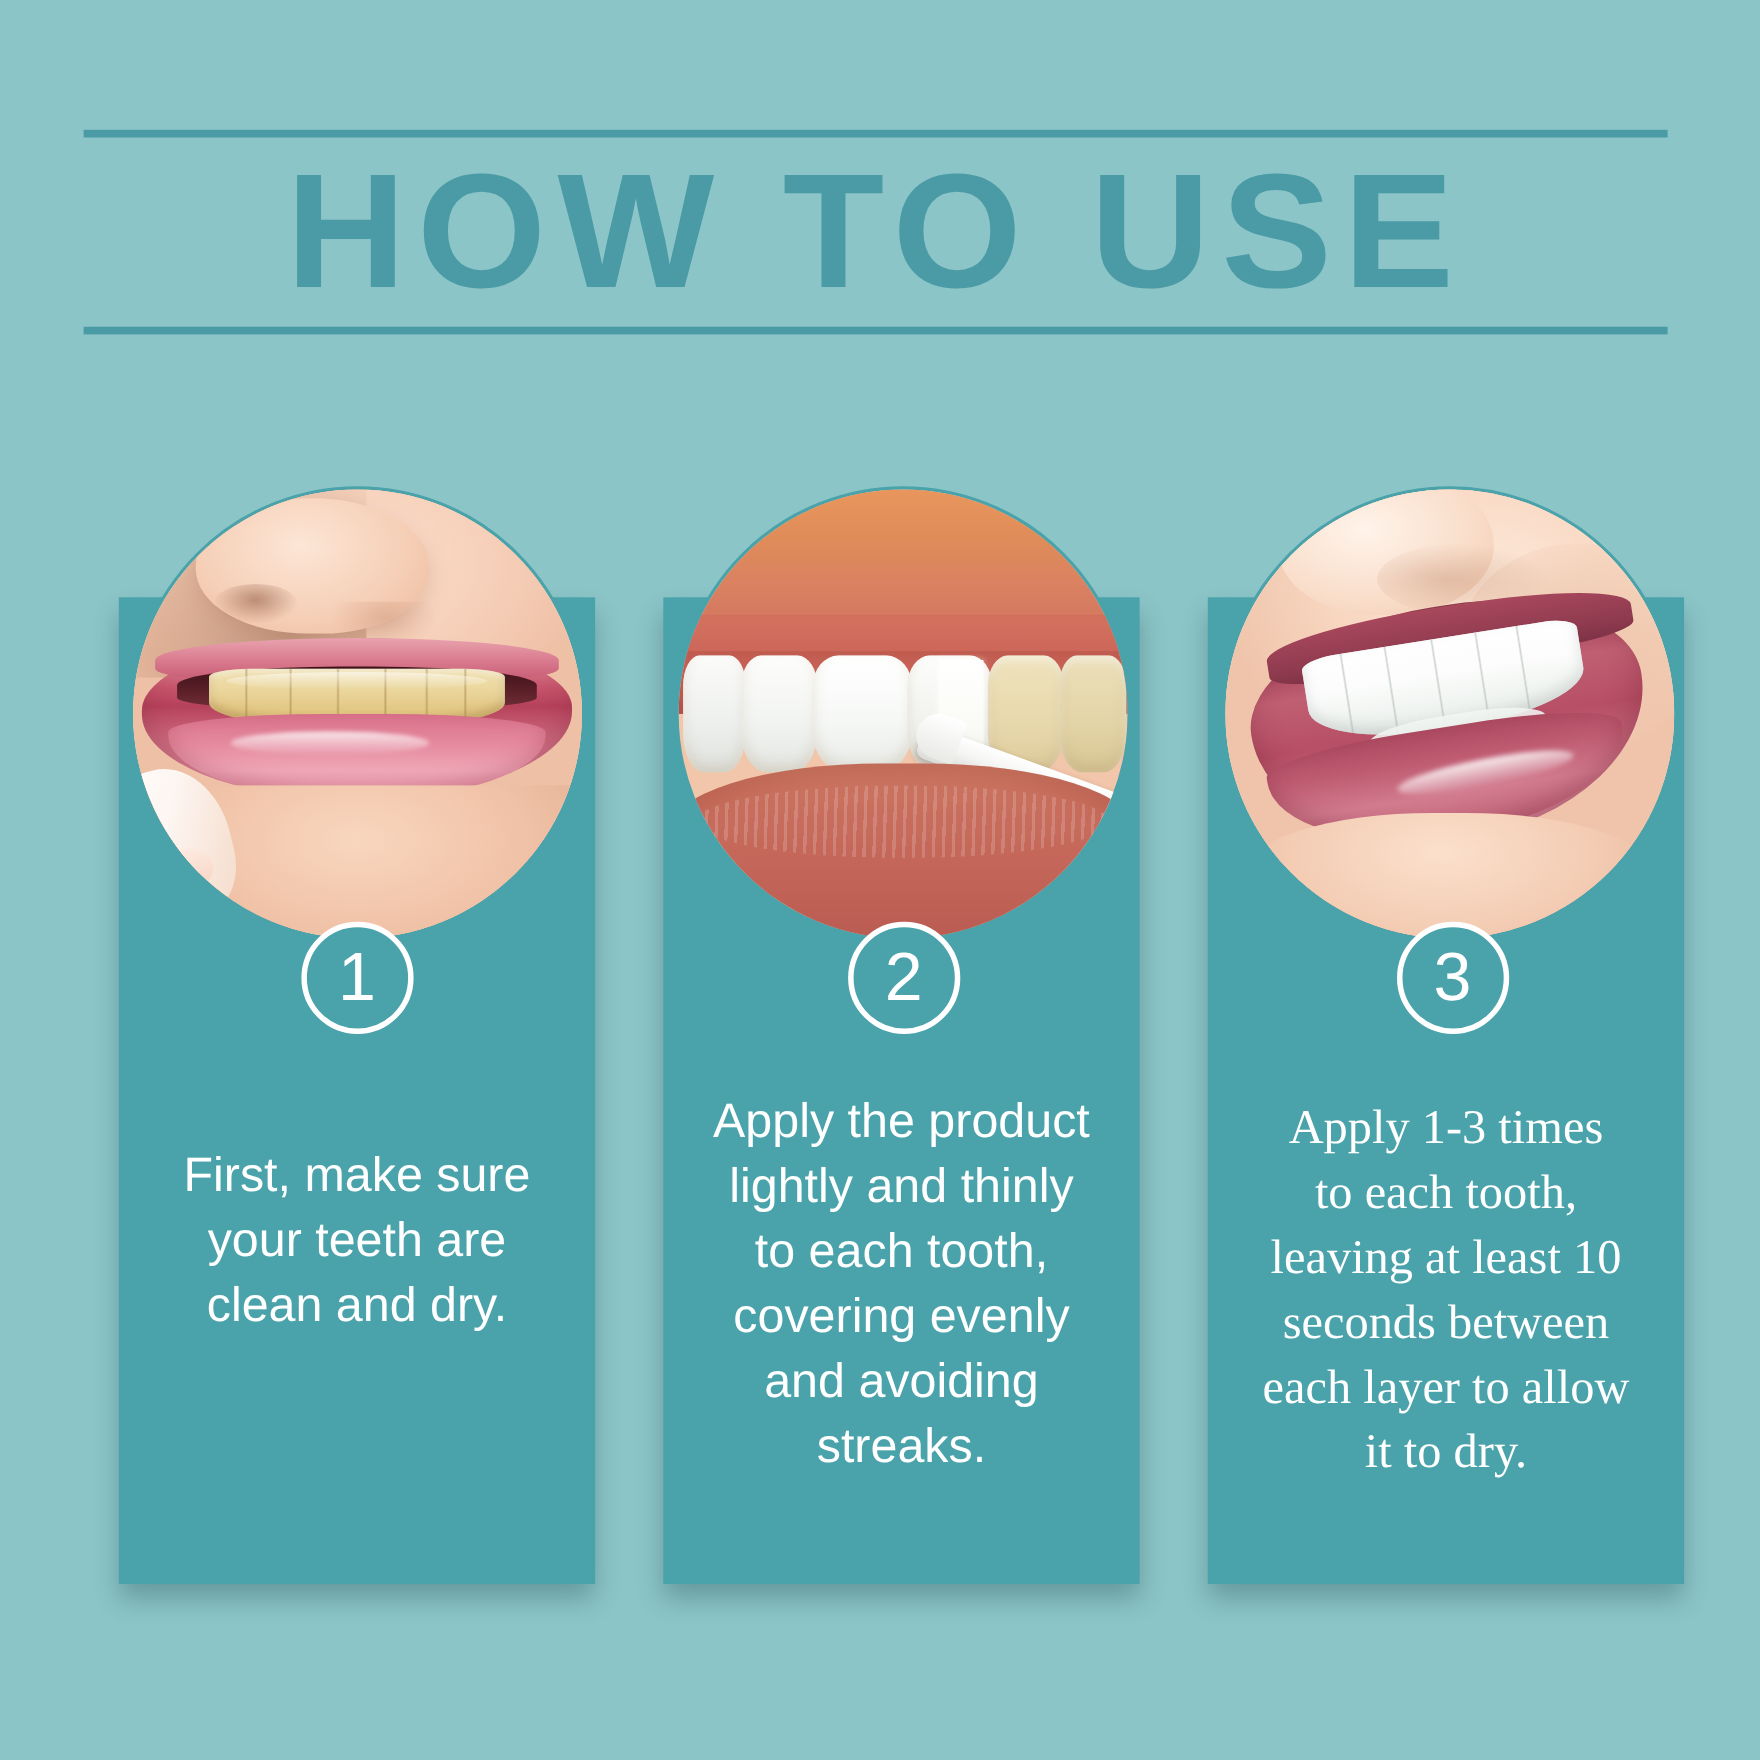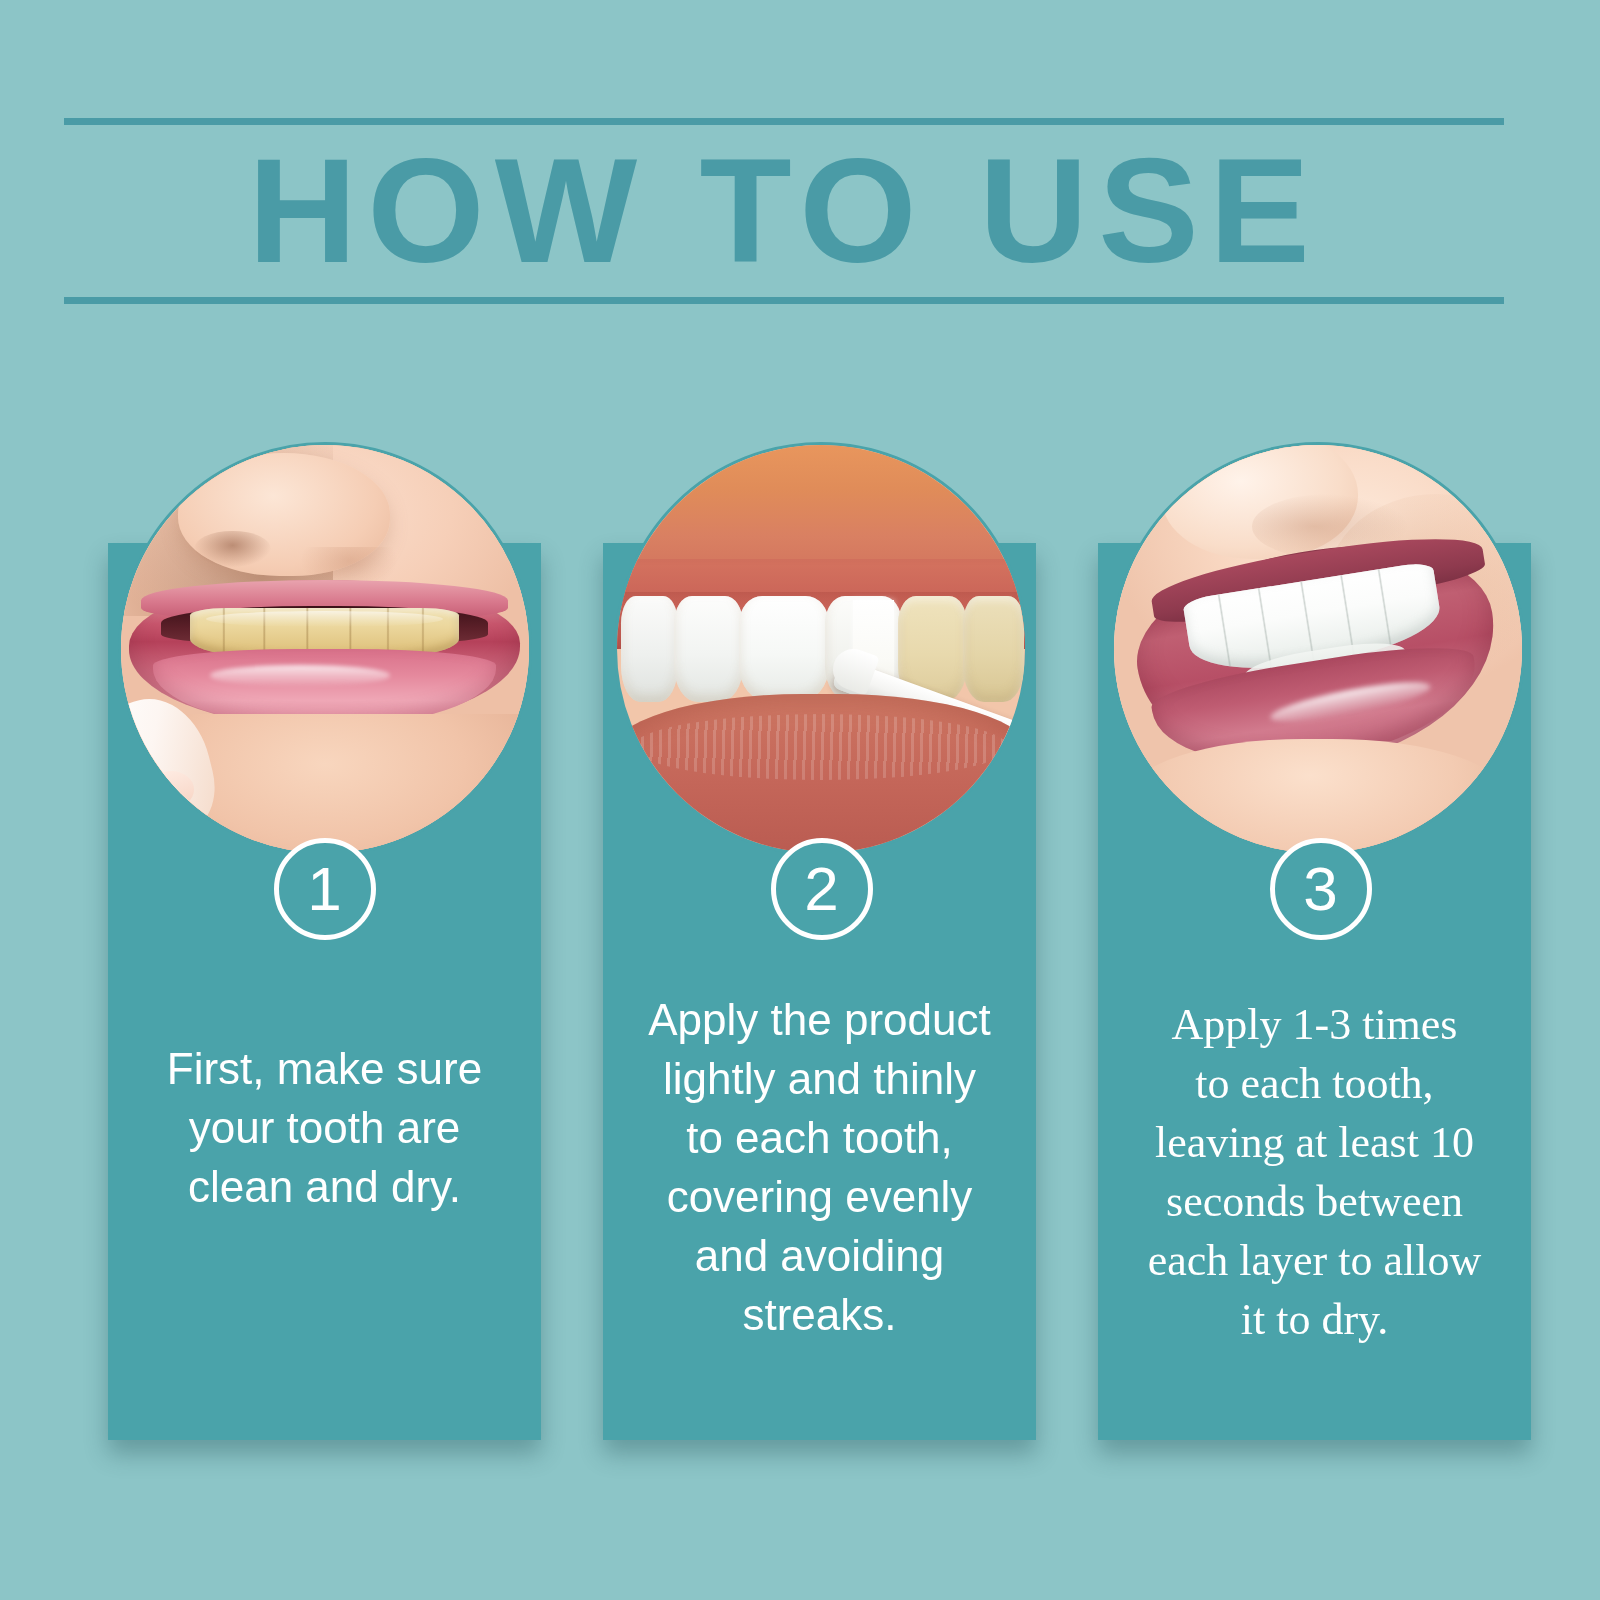--- a/index.html
+++ b/index.html
@@ -11,21 +11,21 @@
     height: 1600px;
     background: #8cc5c7;
     font-family: "Liberation Sans", sans-serif;
     overflow: hidden;
     position: relative;
   }
 
   
   #title-block {
     position: absolute;
-    left: 64px;
+    left: 76px;
     top: 118px;
     width: 1440px;
   }
   .rule {
     width: 1440px;
     height: 7px;
     background: #4a9ba6;
   }
   #page-title {
     text-align: center;
@@ -391,21 +391,21 @@
         <div class="layer p1-lowerlip"></div>
         <div class="layer p1-lipshine"></div>
         <div class="layer p1-chin"></div>
         <div class="layer p1-finger"></div>
         <div class="layer p1-nail"></div>
       </div>
     </div>
 
     <div class="badge">1</div>
     <div class="caption">First, make sure
-your tooth are
+your teeth are
 clean and dry.</div>
   </div>
 
   <div class="card card-2">
     <div class="card-panel"></div>
 
     <div class="photo-wrap">
       <div class="photo">
         <div class="layer p2-gumtop"></div>
         <div class="layer p2-gum"></div>

